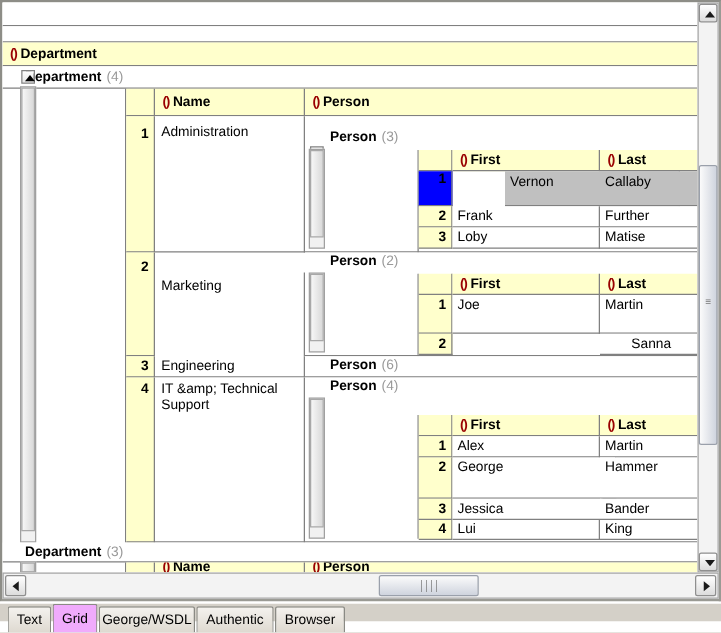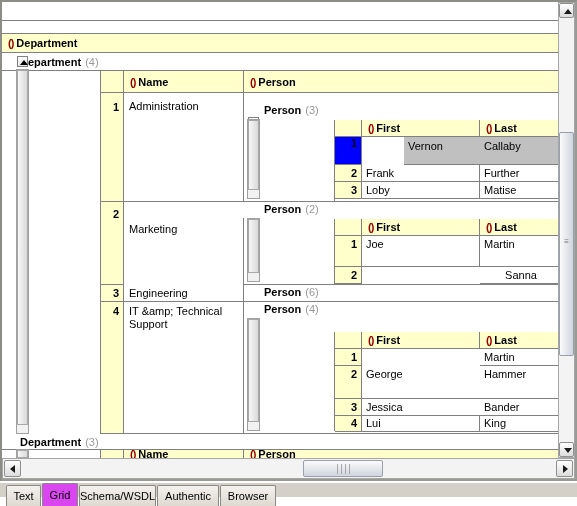--- a/index.html
+++ b/index.html
@@ -185,21 +185,21 @@
     border-radius: 2px 2px 0 0;
     background: linear-gradient(#f4f2ee,#ded9d0);
     font-size: 11px;
     color: #000;
     display: flex;
     align-items: center;
     justify-content: center;
     padding: 0 7px;
   }
   .tab.active {
-    background: #d946ef;
+    background: #f0abfc;
     top: 0px;
     height: 23px;
   }
 </style>
 </head>
 <body>
 
 <div id="app">
 
   <div id="grid-panel">
@@ -334,20 +334,21 @@
       <div class="abs yellow bdr-b bdr-r" style="left:360px; top:330px; width:118px; height:17px; display:flex; align-items:center; padding-left:6px;">
         <span class="tagmark">()</span>
         <span class="elname">First</span>
       </div>
       <div class="abs yellow bdr-b" style="left:478px; top:330px; width:78px; height:17px; display:flex; align-items:center; padding-left:6px;">
         <span class="tagmark">()</span>
         <span class="elname">Last</span>
       </div>
 
       <div class="abs yellow bdr-b bdr-r rownum" style="left:333px; top:347px; width:27px; height:17px; padding-top:2px;">1</div>
+      <div class="abs white bdr-b bdr-r celltext" style="left:360px; top:347px; width:118px; height:17px; padding:2px 0 0 4px;">Alex</div>
       <div class="abs white bdr-b celltext" style="left:478px; top:347px; width:78px; height:17px; padding:2px 0 0 4px;">Martin</div>
 
       <div class="abs yellow bdr-b bdr-r rownum" style="left:333px; top:364px; width:27px; height:33px; padding-top:2px;">2</div>
       <div class="abs white bdr-b bdr-r celltext" style="left:360px; top:364px; width:131px; height:33px; padding:2px 0 0 4px;">George</div>
       <div class="abs white bdr-b celltext" style="left:478px; top:364px; width:78px; height:33px; padding:2px 0 0 4px;">Hammer</div>
 
       <div class="abs yellow bdr-b bdr-r rownum" style="left:333px; top:397px; width:27px; height:17px; padding-top:2px;">3</div>
       <div class="abs white bdr-b bdr-r celltext" style="left:360px; top:397px; width:120px; height:17px; padding:2px 0 4px 4px;">Jessica</div>
       <div class="abs white bdr-b celltext" style="left:478px; top:397px; width:78px; height:17px; padding:2px 0 0 4px;">Bander</div>
 
@@ -396,21 +397,21 @@
   </div>
 
   <div id="tabbar">
     <div class="tab" style="left:6px;   width:35px;">
       <span>Text</span>
     </div>
     <div class="tab active" style="left:42px;  width:36px;">
       <span>Grid</span>
     </div>
     <div class="tab" style="left:79px;  width:77px;">
-      <span>Schema/WSDL</span>
+      <span>George/WSDL</span>
     </div>
     <div class="tab" style="left:220px; width:56px;">
       <span>Browser</span>
     </div>
     <div class="tab" style="left:157px; width:62px;">
       <span>Authentic</span>
     </div>
   </div>
 
 </div>

